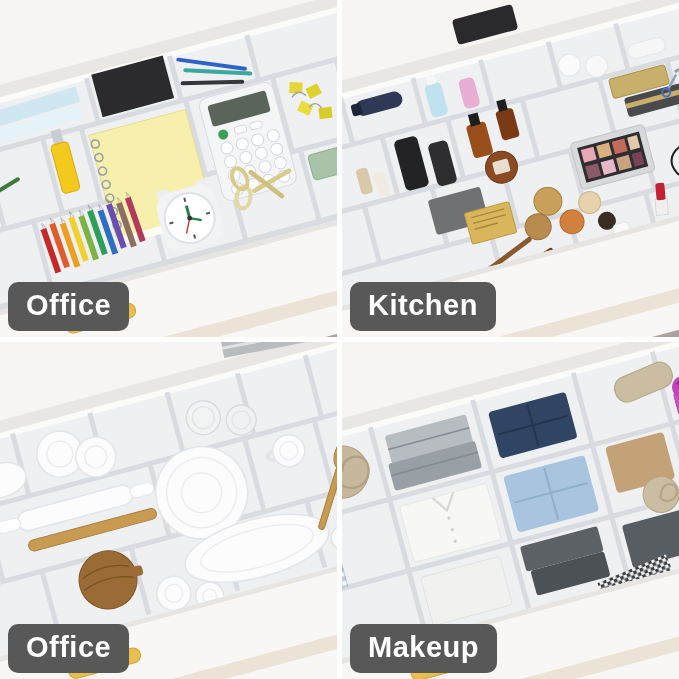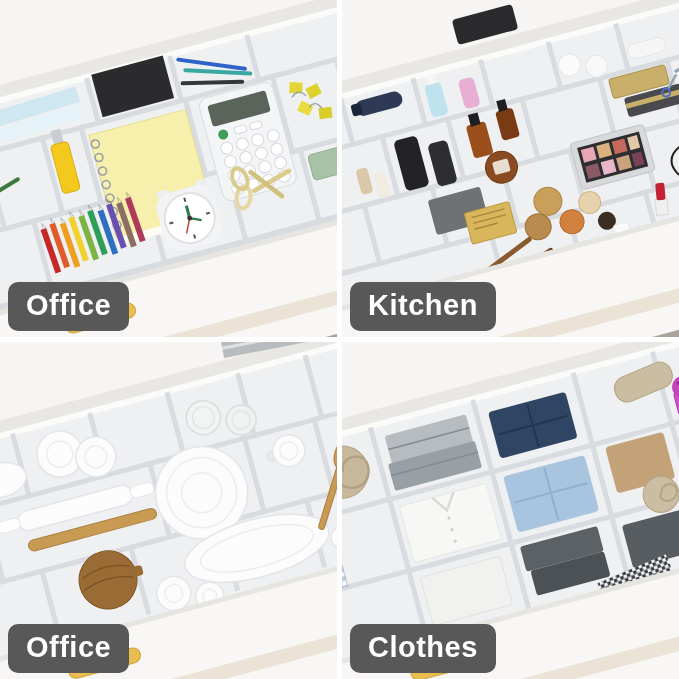--- a/index.html
+++ b/index.html
@@ -583,16 +583,16 @@
           </g>
         </g>
         <g>
           <rect x="-45" y="268" width="520" height="110" class="front"></rect>
           <rect x="-45" y="268" width="520" height="5" fill="#e7e5e1"></rect>
           <rect x="-45" y="334" width="520" height="14" class="frontEdge"></rect>
           <rect x="30" y="294" width="74" height="15" rx="7.5" class="handle"></rect>
         </g>
       </g>
     </svg>
-    <div class="badge">Clothes</div>
+    <div class="badge">Makeup</div>
   </div>
 
 </div>
 
 </body></html>

